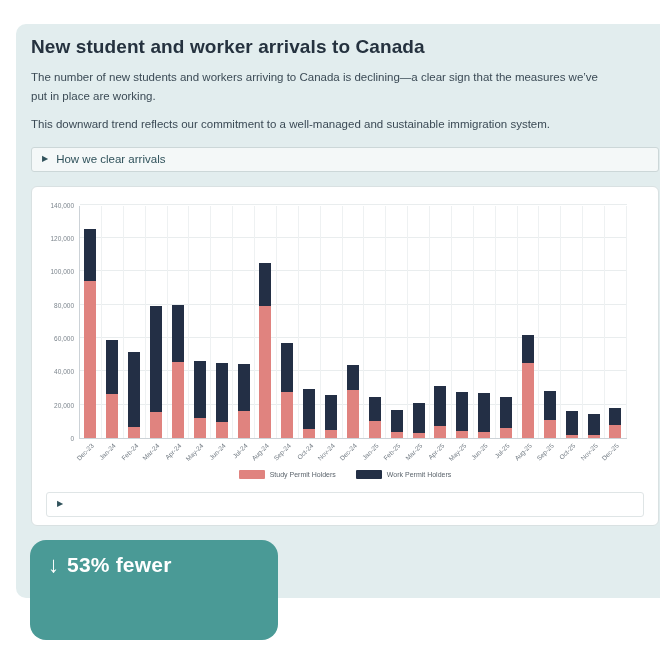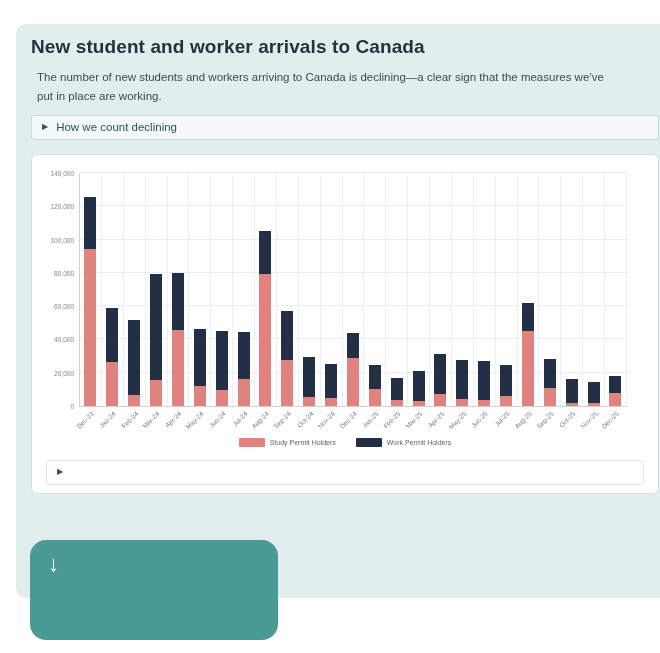--- a/index.html
+++ b/index.html
@@ -4,21 +4,21 @@
 <style>
   * { margin:0; padding:0; box-sizing:border-box; }
   html,body { background:#ffffff; font-family:"Liberation Sans", sans-serif; }
   .page { position:relative; width:660px; height:653px; background:#ffffff; overflow:hidden; }
 
   .card {
     position:absolute; left:16px; top:24px; width:658px; height:574px;
     background:#e2edee; border-radius:10px; padding:10px 15px;
   }
   h1.title { font-size:19px; font-weight:bold; color:#25323f; margin:2px 0 10px; letter-spacing:.1px; }
-  p.intro { font-size:11.5px; line-height:1.65; color:#3b4a55; max-width:585px; margin-bottom:9px;margin-left:6px; }
+  p.intro { font-size:11.5px; line-height:1.65; color:#3b4a55; max-width:585px; margin-bottom:9px; }
   p.intro.second { margin-bottom:13px; }
 
   .expander {
     display:flex; align-items:center; gap:8px;
     background:#f4f8f8; border:1px solid #ccd7d8; border-radius:3px;
     height:25px; padding:0 10px; color:#30525b; font-size:11.5px; cursor:pointer;
   }
   .expander .marker { font-size:8px; color:#30525b; line-height:1; }
 
   .chart-panel {
@@ -68,24 +68,25 @@
   .callout-body { margin-top:7px; font-size:11.5px; line-height:1.6; max-width:205px; }
 </style>
 </head>
 <body>
 
 <div class="page">
   <div class="card">
 
     <h1 class="title">New student and worker arrivals to Canada</h1>
     <p class="intro">The number of new students and workers arriving to Canada is declining—a clear sign that the measures we’ve put in place are working.</p>
+    <p class="intro second">This downward trend reflects our commitment to a well-managed and sustainable immigration system.</p>
 
     <div class="expander">
       <span class="marker">▶</span>
-      <span>How we count declining</span>
+      <span>How we clear arrivals</span>
     </div>
 
     <div class="chart-panel">
       <div id="plot">
           <div class="ylabel" style="bottom: -4px;">0</div>
           <div class="gridline" style="bottom: 33.2857px;"></div>
           <div class="ylabel" style="bottom: 29.2857px;">20,000</div>
           <div class="gridline" style="bottom: 66.5714px;"></div>
           <div class="ylabel" style="bottom: 62.5714px;">40,000</div>
           <div class="gridline" style="bottom: 99.8571px;"></div>
@@ -288,15 +289,16 @@
         </div>
       <div class="expander table-expander">
         <span class="marker">▶</span>
       </div>
     </div>
   </div>
 
   <div class="callout" style="background: rgb(74, 154, 150);">
     <div class="callout-head">
       <span class="callout-arrow">↓</span>
+      <span class="callout-headline">53% fewer</span>
     </div>
   </div>
 </div>
 
 </body></html>

